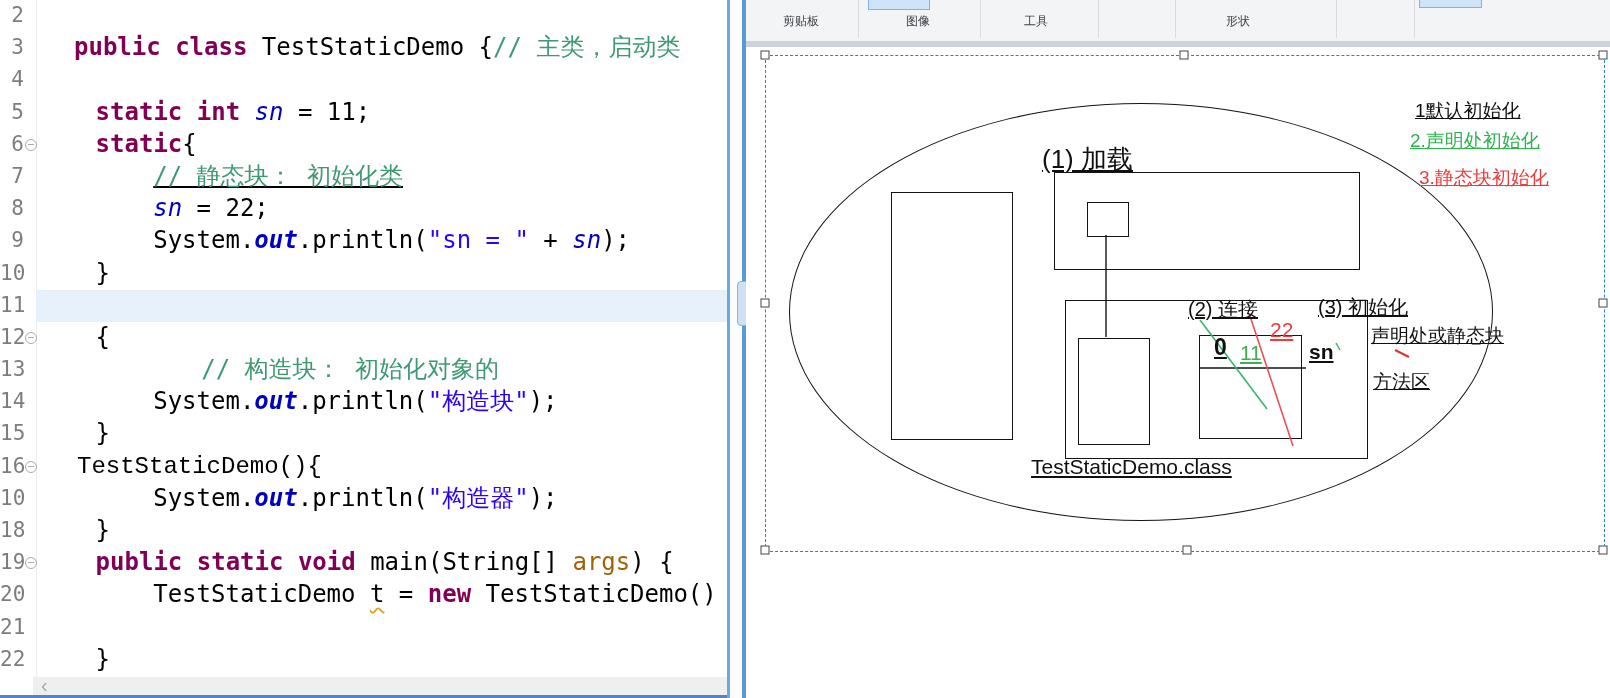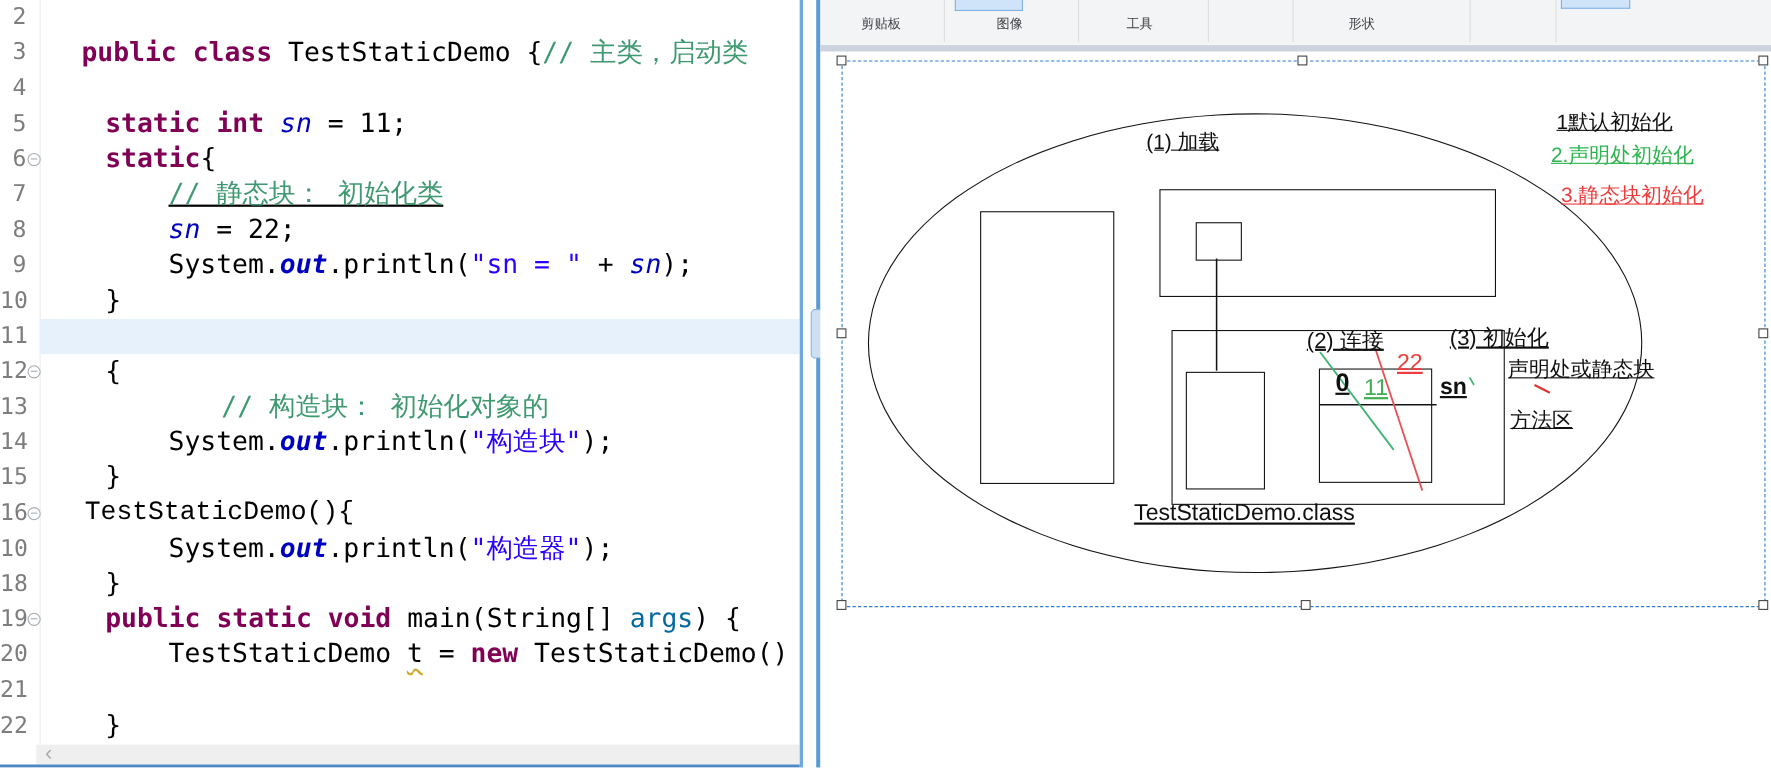--- a/index.html
+++ b/index.html
@@ -18,21 +18,21 @@
       border-radius:50%;background:#fff;}
   .fold-marker::after{content:"";position:absolute;left:2px;top:4px;width:6px;height:1px;background:#a5acb5;}
   .code-text{position:absolute;left:38px;top:0;height:32.2px;line-height:31px;
       font-family:"DejaVu Sans Mono","Liberation Mono",monospace;font-size:24px;color:#000;}
   .tk-kw{color:var(--kw);font-weight:bold;}
   .tk-pl{color:#000;}
   .tk-cm{color:var(--cm);}
   .tk-st{color:var(--st);}
   .tk-fd{color:var(--fd);font-style:italic;}
   .tk-sf{color:var(--fd);font-style:italic;font-weight:bold;}
-  .tk-pm{color:#0369a1;}
+  .tk-pm{color:#a16207;}
   .tk-wv{color:#000;text-decoration:underline wavy #d6a92a;text-decoration-thickness:2px;text-underline-offset:5px;}
 
   #editor-hscroll{position:absolute;left:33px;right:0;top:677px;height:18px;background:#efefef;}
   #hscroll-arrow{position:absolute;left:8px;top:-3px;font-size:20px;color:#a9a9a9;line-height:22px;}
   #bottom-edge{position:absolute;left:0;top:695px;width:730px;height:3px;background:#4f87c5;}
 
   
   #editor-border{position:absolute;left:727px;top:0;width:3px;height:698px;background:#6fa8dc;}
   #divider-gap{position:absolute;left:730px;top:0;width:17px;height:698px;background:#fdfdfd;}
   #paint-border{position:absolute;left:742px;top:0;width:4px;height:698px;background:#5b9bd5;}
@@ -59,21 +59,21 @@
   #left-rect{left:891px;top:192px;width:120px;height:246px;}
   #top-rect{left:1054px;top:172px;width:304px;height:96px;}
   #small-square{left:1087px;top:202px;width:40px;height:33px;}
   #container-rect{left:1065px;top:300px;width:301px;height:157px;}
   #inner-rect{left:1078px;top:338px;width:70px;height:105px;}
   #sn-box{left:1199px;top:335px;width:101px;height:102px;}
 
   #diagram-svg{position:absolute;left:0;top:0;width:1610px;height:698px;pointer-events:none;z-index:20;}
 
   .dlabel{position:absolute;color:#101010;white-space:nowrap;z-index:25;text-decoration:underline;}
-  #lbl-step1{left:1042px;top:116px;font-size:19px;}
+  #lbl-step1{left:1042px;top:142px;font-size:26px;}
   #lbl-note1{left:1415px;top:98px;font-size:19px;}
   #lbl-note2{left:1410px;top:128px;font-size:19px;color:var(--green);}
   #lbl-note3{left:1419px;top:165px;font-size:19px;color:var(--red);}
   #lbl-step2{left:1188px;top:296px;font-size:20px;}
   #lbl-step3{left:1318px;top:294px;font-size:20px;}
   #lbl-22{left:1270px;top:318px;font-size:21px;color:var(--red);}
   #lbl-0{left:1214px;top:334px;font-size:23px;font-weight:bold;}
   #lbl-11{left:1240px;top:341px;font-size:21px;color:#3fae53;}
   #lbl-sn{left:1309px;top:340px;font-size:21px;font-weight:600;}
   #lbl-decl{left:1371px;top:323px;font-size:19px;}

